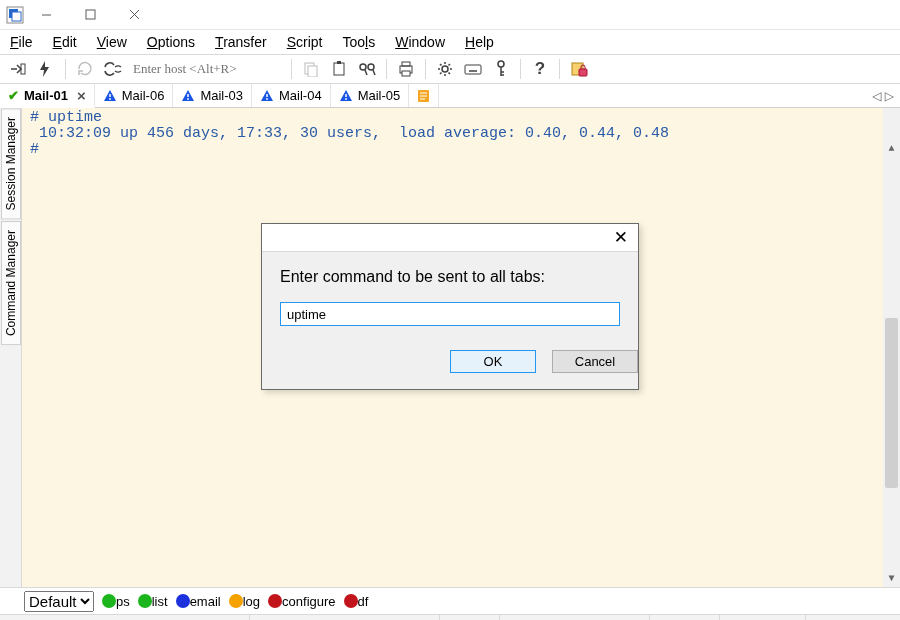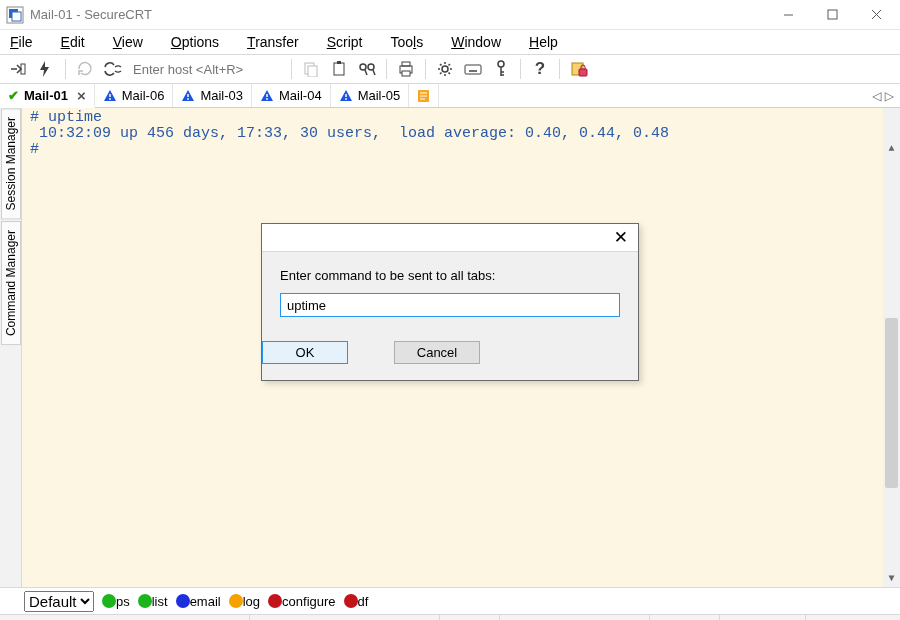--- a/index.html
+++ b/index.html
@@ -3,29 +3,29 @@
 <meta charset="utf-8">
 <style>
 html,body{margin:0;padding:0;font-family:"Segoe UI",Tahoma,sans-serif;font-size:13px;color:#000;background:#fff;width:900px;height:620px;overflow:hidden}
 *{box-sizing:border-box}
 svg{display:block}
 
 .titlebar{height:30px;display:flex;align-items:center;padding:0 2px 0 6px;background:#fff;border-bottom:1px solid #e5e5e5}
 .titlebar .title{margin-left:6px;color:#7a7a7a;font-size:13px;flex:1}
 .win-btn{width:44px;height:28px;display:flex;align-items:center;justify-content:center;color:#5a5a5a}
 
-.menubar{height:24px;display:flex;align-items:center;padding:0 10px;gap:28px;font-size:14px}
+.menubar{height:24px;display:flex;align-items:center;padding:0 10px;gap:20px;font-size:14px}
 .menubar span{position:relative}
 .menubar span u{text-decoration:underline}
 
 .toolbar{height:30px;border-top:1px solid #d9d9d9;border-bottom:1px solid #d9d9d9;display:flex;align-items:center;padding:0 6px;gap:4px}
 .tbtn{width:24px;height:24px;display:flex;align-items:center;justify-content:center;color:#404040}
 .tbtn.disabled{color:#bcbcbc}
 .tsep{width:1px;height:20px;background:#d9d9d9;margin:0 3px}
-.hostinput{width:155px;height:20px;border:none;font-size:13px;color:#888;padding:0 4px;font-family:Liberation Sans, sans-serif;outline:none}
+.hostinput{width:155px;height:20px;border:none;font-size:13px;color:#888;padding:0 4px;font-family:Liberation Serif, serif;outline:none}
 
 .tabrow{height:24px;display:flex;align-items:stretch;border-bottom:1px solid #cfcfcf;background:#fff;position:relative}
 .tab{display:flex;align-items:center;padding:0 8px;gap:5px;font-size:13px;border-right:1px solid #e5e5e5;cursor:default}
 .tab.active{font-weight:700;border-bottom:2px solid #fff;margin-bottom:-1px}
 .tab .check{color:#2ba100}
 .tab .alert{color:#1855e5}
 .tab .pydoc{color:#f5a623}
 .tab .close{margin-left:4px;font-size:15px;color:#555}
 .scrollctl{position:absolute;right:6px;top:0;height:24px;display:flex;align-items:center;gap:6px;font-size:12px;color:#666}
 
@@ -48,38 +48,37 @@
 .dot.r{background:#c2151b}
 
 .statusbar{height:24px;background:#f3f3f3;border-top:1px solid #d9d9d9;display:flex;align-items:center;font-size:13px;color:#444}
 .statusbar .cell{padding:0 10px;border-right:1px solid #d9d9d9;height:100%;display:flex;align-items:center}
 .statusbar .cell:last-child{border-right:none}
 
 .dialog{position:absolute;left:261px;top:223px;width:378px;background:#f0f0f0;border:1px solid #6a6a6a;box-shadow:3px 3px 6px rgba(0,0,0,.15)}
 .dialog .dtitle{height:28px;display:flex;align-items:center;padding:0 10px;font-size:13px;border-bottom:1px solid #d9d9d9;background:#fff}
 .dialog .dtitle .x{margin-left:auto;font-size:17px;font-weight:400}
 .dialog .dbody{padding:16px 18px 16px 18px}
-.dialog .prompt{font-size:13px;margin-bottom:10px}
+.dialog .prompt{font-size:16px;margin-bottom:16px}
 .dialog input[type=text]{width:100%;height:24px;border:1px solid #2196f3;padding:0 6px;font-size:13px;font-family:inherit;outline:none}
-.dialog .dfoot{display:flex;justify-content:flex-start;gap:46px;padding:8px 0 16px 0}
+.dialog .dfoot{display:flex;justify-content:flex-end;gap:16px;padding:8px 0 16px 0}
 .dialog .dbtn{width:86px;height:23px;background:#e1e1e1;border:1px solid #adadad;font-size:13px;display:flex;align-items:center;justify-content:center}
 .dialog .dbtn.primary{border:1px solid #2196f3;background:#e5f1fb}
 </style>
 </head>
 <body>
 
 <div class="titlebar">
   <span>
     <svg width="18" height="18" viewBox="0 0 18 18">
         <rect x="1" y="1" width="16" height="16" fill="#fff" stroke="#888"></rect>
         <rect x="3" y="3" width="9" height="9" fill="#2a69cc"></rect>
         <rect x="6" y="6" width="9" height="9" fill="#fff" stroke="#2a69cc"></rect>
       </svg>
   </span>
-  <div class="title">Mail-01 - SecureCRT</div>
   <div class="win-btn">
       <svg width="11" height="11">
         <line x1="1" y1="6" x2="10" y2="6" stroke="currentColor" stroke-width="1"></line>
       </svg>
     </div>
   <div class="win-btn">
       <svg width="11" height="11">
         <rect x="1" y="1" width="9" height="9" fill="none" stroke="currentColor"></rect>
       </svg>
     </div>

